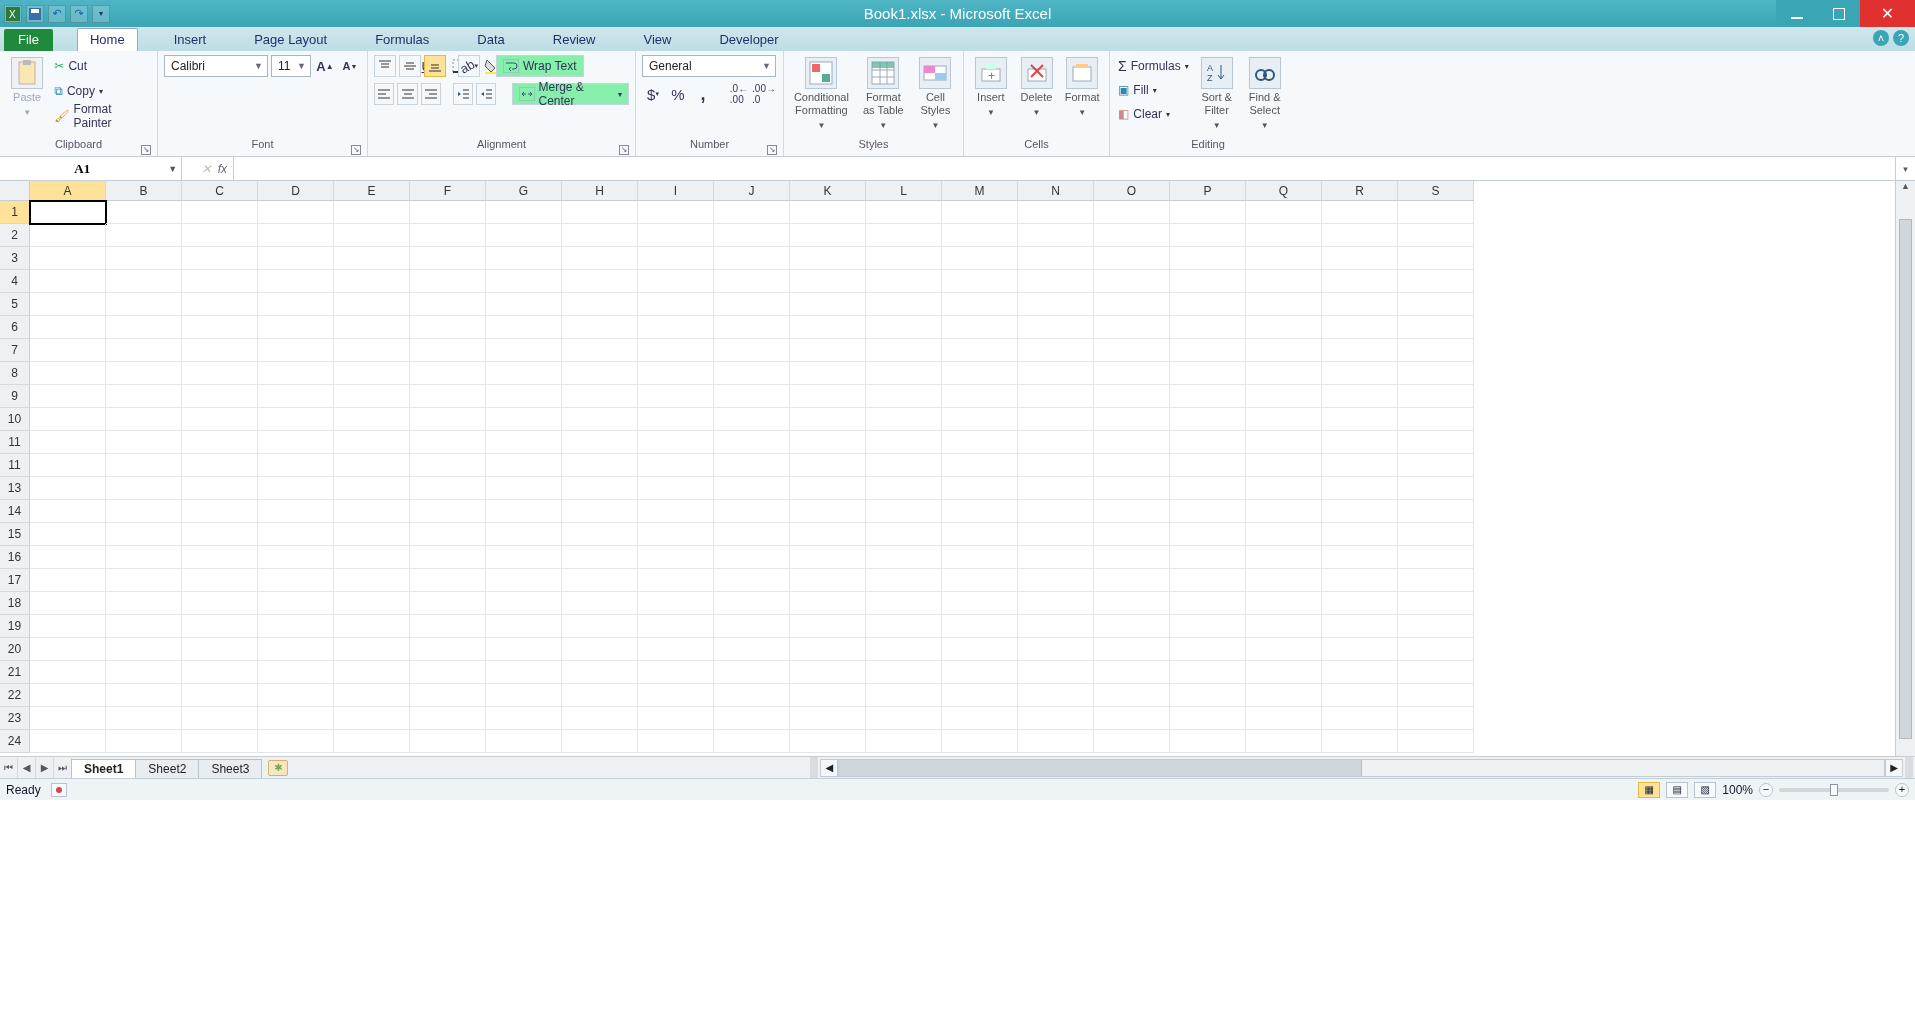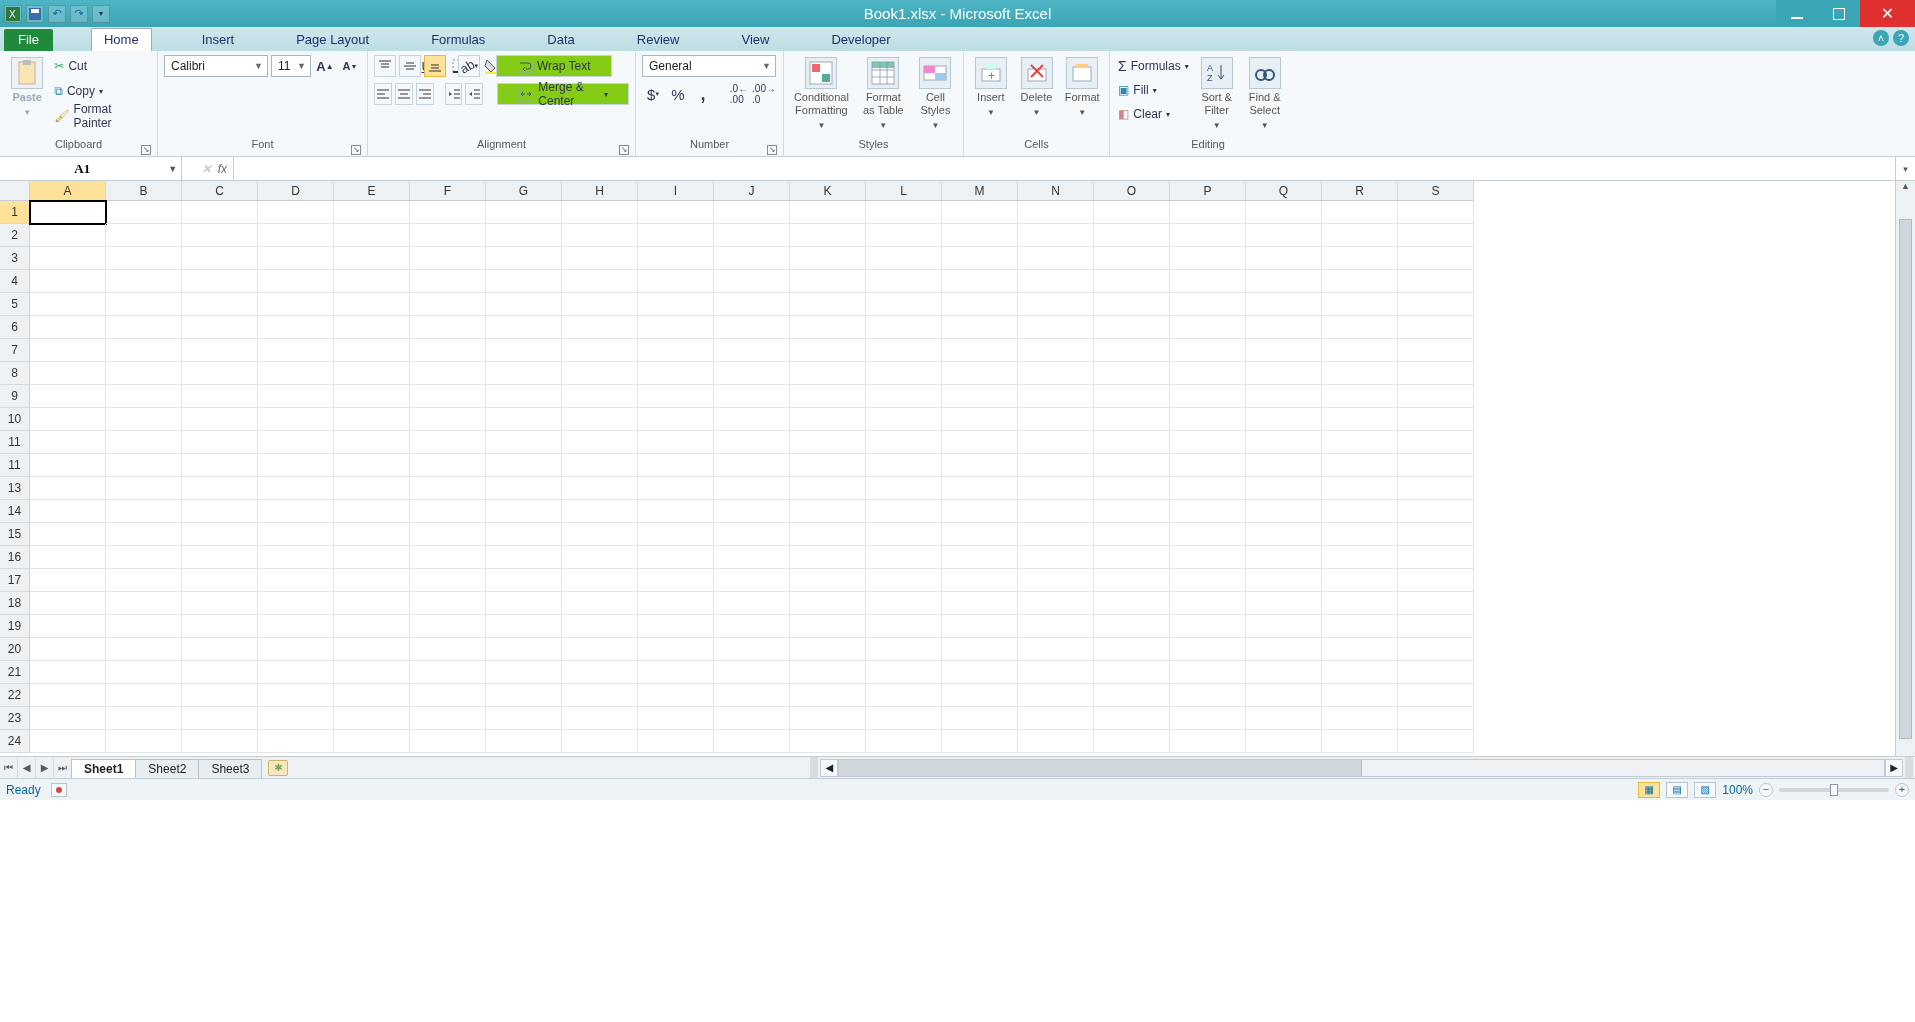--- a/index.html
+++ b/index.html
@@ -11,46 +11,46 @@
 .titlebar .qat-ico{ width:18px; height:18px; background:#fff3; border:1px solid #0003; display:flex; align-items:center; justify-content:center; font-size:11px; color:#235; }
 .titlebar .title { position:absolute; left:50%; transform:translateX(-50%); color:#fff; font-size:15px; }
 .titlebar .winbtns{ position:absolute; right:0; top:0; display:flex; height:100%; }
 .titlebar .winbtn { width:42px; height:100%; display:flex; align-items:center; justify-content:center; color:#fff; font-size:14px;}
 .titlebar .winbtn.close{ background:#e03030; width:55px; font-size:16px;}
 .titlebar .winbtn.max  { background:#3aa5b5;}
 .titlebar .winbtn.min  { background:#3aa5b5;}
 
 
 .tabsrow { height:24px; background:linear-gradient(#cfe7ec,#bddde4); display:flex; align-items:flex-end; position:relative;gap:24px; }
-.tab     { padding:3px 12px 4px; font-size:13px; color:#21306a; cursor:pointer;margin-left:14px; }
+.tab     { padding:3px 12px 4px; font-size:13px; color:#21306a; cursor:pointer; }
 .tab.file{ background:#1f8a3b; color:#fff; border-radius:2px 2px 0 0; margin-left:4px; padding:3px 14px 4px;}
 .tab.active{ background:#fff; border:1px solid #9ab; border-bottom:none; border-radius:2px 2px 0 0; color:#21306a;}
 .tabsrow .righticons{ position:absolute; right:6px; top:3px; display:flex; gap:4px;}
 .roundico{ width:16px; height:16px; border-radius:50%; background:#3aa5b5; color:#fff; font-size:11px; display:flex; align-items:center; justify-content:center;}
 
 
 .ribbon { height:106px; background:#f6f9fb; border-bottom:1px solid #c3cfd8; display:flex; }
 .group  { border-right:1px solid #d0dae2; display:flex; flex-direction:column; justify-content:space-between; padding:4px 6px 0; position:relative;}
 .group-body{ flex:1; display:flex; align-items:flex-start; gap:4px; }
 .group-label{ height:18px; text-align:center; font-size:11px; color:#556; position:relative;}
 .group-label .dlg{ position:absolute; right:0; bottom:1px; width:10px; height:10px; border:1px solid #889; font-size:8px; line-height:8px; text-align:center; color:#667;}
 .bigbtn { display:flex; flex-direction:column; align-items:center; justify-content:center; width:52px; padding-top:2px; font-size:11px; line-height:13px; text-align:center; color:#555; gap:2px;}
 .bigbtn .ico{ width:32px; height:32px; background:#e7eef4; border:1px solid #b9c7d2; display:flex; align-items:center; justify-content:center; font-size:18px; color:#446; }
 .stack  { display:flex; flex-direction:column; gap:3px;}
 .row    { display:flex; align-items:center; gap:3px;}
 .smbtn  { width:22px; height:22px; border:1px solid #c6d2dc; background:#f4f8fb; display:flex; align-items:center; justify-content:center; font-size:13px; color:#335;}
 .smbtn.sel{ background:#ffe29a; border-color:#e4b93e;}
-.txtbtn { height:22px; border:1px solid #c6d2dc; background:#84cc16; padding:0 20px; display:flex; align-items:center; gap:4px; font-size:12px; color:#335;}
+.txtbtn { height:22px; border:1px solid #c6d2dc; background:#86efac; padding:0 6px; display:flex; align-items:center; gap:4px; font-size:12px; color:#335;}
 .combo  { height:22px; border:1px solid #a8b6c2; background:#fff; display:flex; align-items:center; padding:0 4px 0 6px; font-size:12px; color:#222; gap:4px;}
 .combo .dd{ color:#667; font-size:9px;}
 .sep    { width:1px; background:#d2dce4; align-self:stretch; margin:2px 2px;}
 
 
 .bigbtn.disabled .ico{ background:#eef2f5; color:#9ab; }
-.bigbtn.disabled{ color:#9ab;font-weight:bold; }
+.bigbtn.disabled{ color:#9ab; }
 
 
 .fxbar  { height:24px; border-bottom:1px solid #c3cfd8; display:flex; align-items:center;}
 .namebox{ width:182px; height:100%; border-right:1px solid #c3cfd8; display:flex; align-items:center;}
 .namebox input{ border:none; outline:none; width:100%; text-align:center; font:bold 13px "Segoe UI"; }
 .namebox .dd{ width:18px; text-align:center; color:#556; font-size:9px;}
 .fxico  { width:52px; text-align:center; color:#667; font-style:italic; border-right:1px solid #c3cfd8; height:100%; display:flex; align-items:center; justify-content:flex-end; padding-right:6px; gap:6px;}
 .fxico .fx{ font-style:italic; }
 .formula{ flex:1; height:100%; }
 .formula input{ border:none; outline:none; width:100%; height:100%; padding:0 6px; font-size:13px;}
@@ -80,21 +80,21 @@
 .sheettab.active{ font-weight:bold; background:#fff; z-index:1;}
 .sheettab.inactive{ background:#e8edf1;}
 .newsheet{ width:20px; height:16px; margin-left:6px; background:#f8e6c0; border:1px solid #d4b26a; border-radius:2px; display:flex; align-items:center; justify-content:center; font-size:10px; color:#7a5;}
 .splitter{ width:8px; height:100%; background:#d7dde2; margin:0 2px;}
 .hscroll { flex:1; height:18px; background:#eef1f3; display:flex; align-items:center; position:relative;}
 .hscroll .arrow{ width:18px; height:18px; display:flex; align-items:center; justify-content:center; border:1px solid #c3ccd3; background:#f4f8fb; font-size:10px;}
 .hscroll .track{ flex:1; height:18px; border:1px solid #c3ccd3; background:#eef1f3; position:relative;}
 .hscroll .thumb{ position:absolute; left:0; top:0; bottom:0; width:50%; background:#cfd7dd; border-right:1px solid #aeb9c2;}
 
 
-.status { height:22px; background:#eef3f6; border-top:1px solid #c3cfd8; display:flex; align-items:center; justify-content:space-between; padding:0 6px; font-size:12px; color:#0369a1;}
+.status { height:22px; background:#eef3f6; border-top:1px solid #c3cfd8; display:flex; align-items:center; justify-content:space-between; padding:0 6px; font-size:12px; color:#0f172a;}
 .status .right{ display:flex; align-items:center; gap:6px;}
 .viewbtn{ width:22px; height:16px; border:1px solid #b8c3cc; background:#f7fafc; display:flex; align-items:center; justify-content:center; font-size:10px;}
 .viewbtn.active{ background:#ffe29a; border-color:#e4b93e;}
 .zoomslider{ width:110px; height:4px; background:#cfd7dd; position:relative; border-radius:2px;}
 .zoomslider .handle{ position:absolute; left:50%; top:-4px; width:8px; height:12px; background:#f7fafc; border:1px solid #8a97a2; transform:translateX(-50%);}
 .zoombtn{ width:14px; height:14px; border:1px solid #b8c3cc; border-radius:50%; background:#f7fafc; display:flex; align-items:center; justify-content:center; font-size:11px; line-height:1;}
 
 
 svg{display:block}
 </style>

